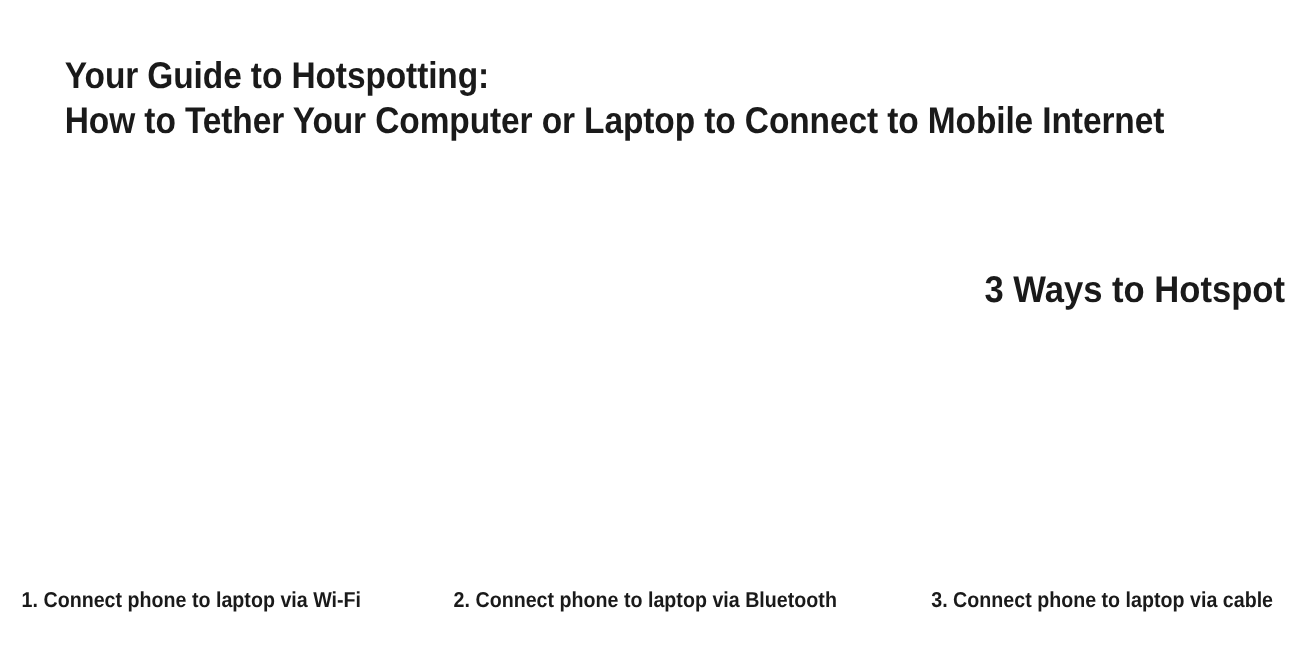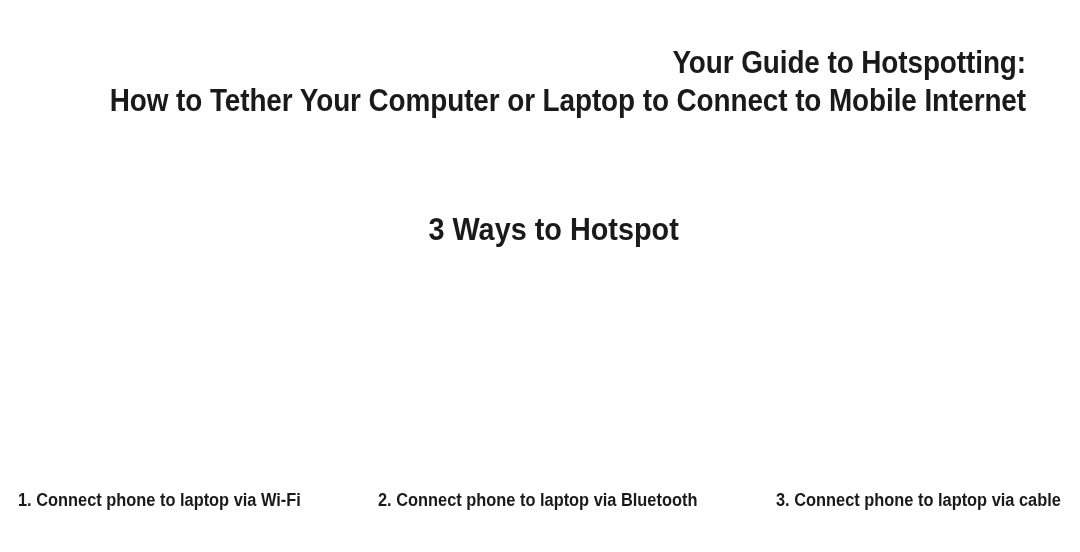--- a/index.html
+++ b/index.html
@@ -23,21 +23,21 @@
     height: 552px;
     background: #ffffff;
   }
 
   
   .title-block {
     position: absolute;
     left: 0;
     top: 44px;
     width: 1080px;
-    text-align: right;
+    text-align: left;
   }
   .title-line {
     display: block;
     font-family: "Liberation Sans Narrow", "Liberation Sans", "DejaVu Sans", sans-serif;
     font-weight: 700;
     font-size: 31px;
     line-height: 38px;
     letter-spacing: -0.1px;
     color: #1a1a1a;
     white-space: nowrap;
@@ -48,23 +48,23 @@
     font-size: 31px;
   }
   .title-line.line-2 {
     font-size: 31px;
   }
 
   
   .section-heading {
     position: absolute;
     left: 0;
-    top: 210px;
+    top: 222px;
     width: 1080px;
-    text-align: center;
+    text-align: right;
     padding-left: 28px;
     box-sizing: border-box;
   }
   .section-heading-text {
     font-family: "Liberation Sans Narrow", "Liberation Sans", "DejaVu Sans", sans-serif;
     font-weight: 700;
     font-size: 31px;
     line-height: 40px;
     color: #1a1a1a;
     white-space: nowrap;

